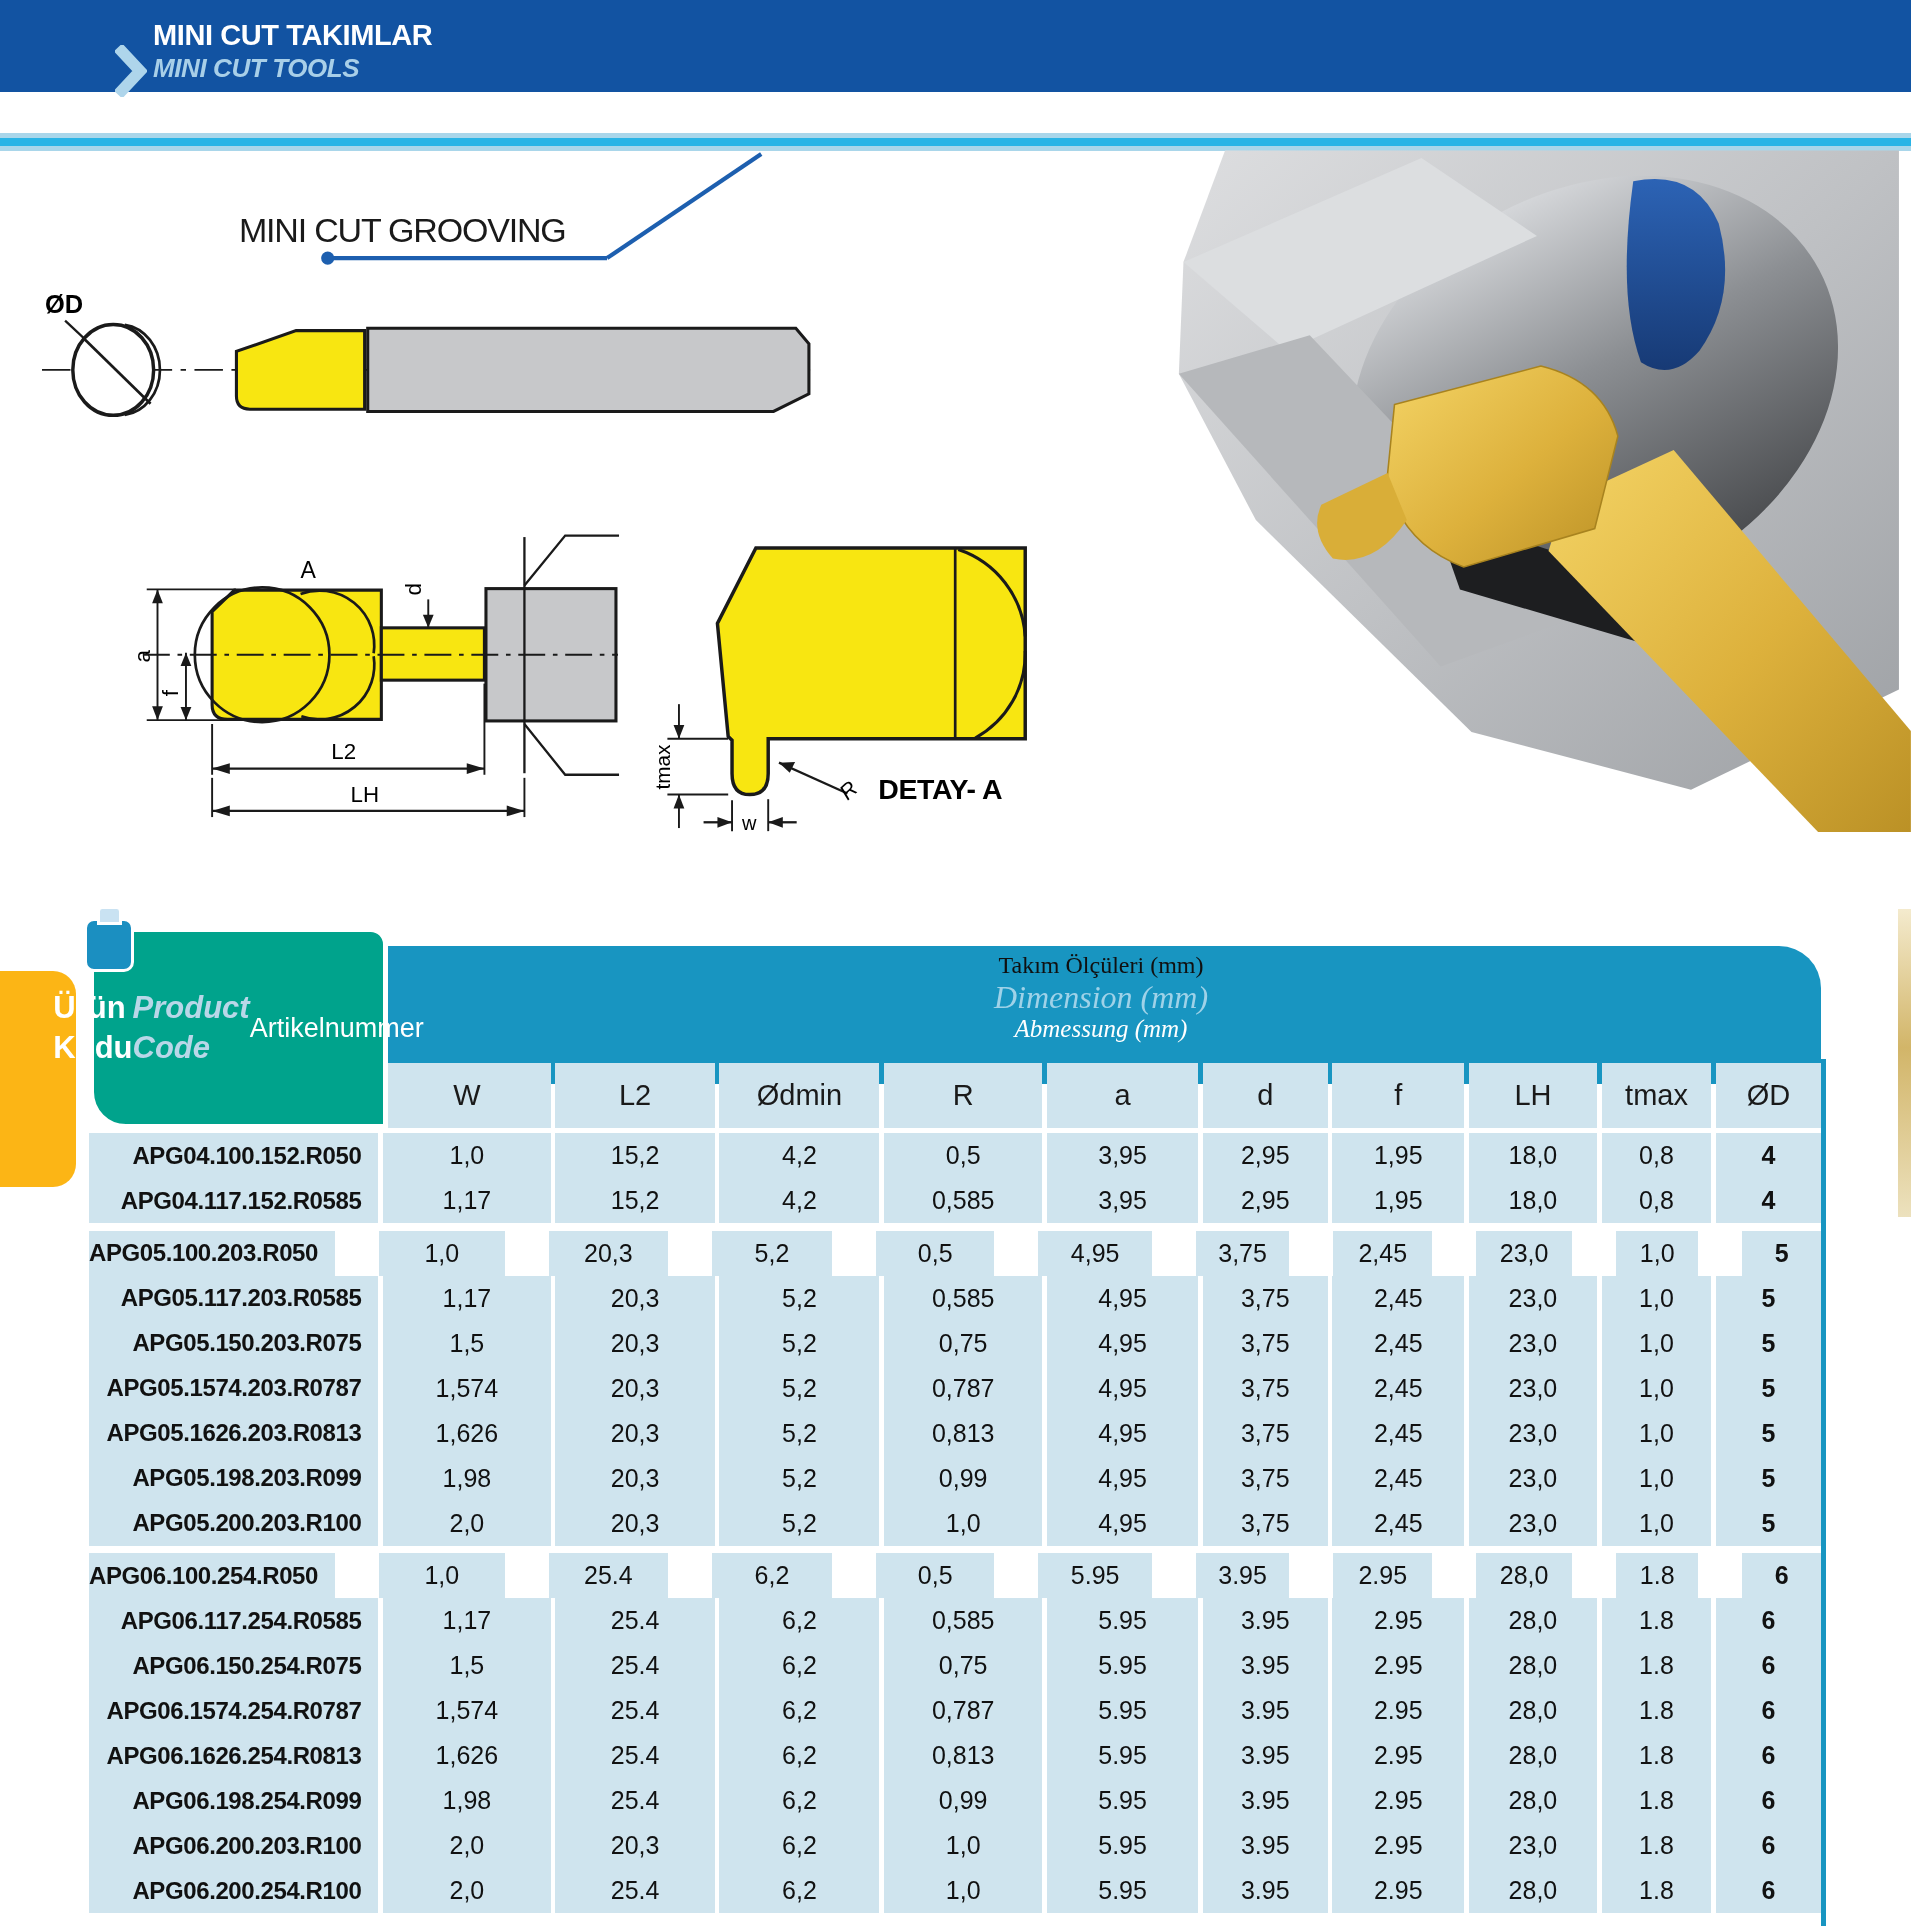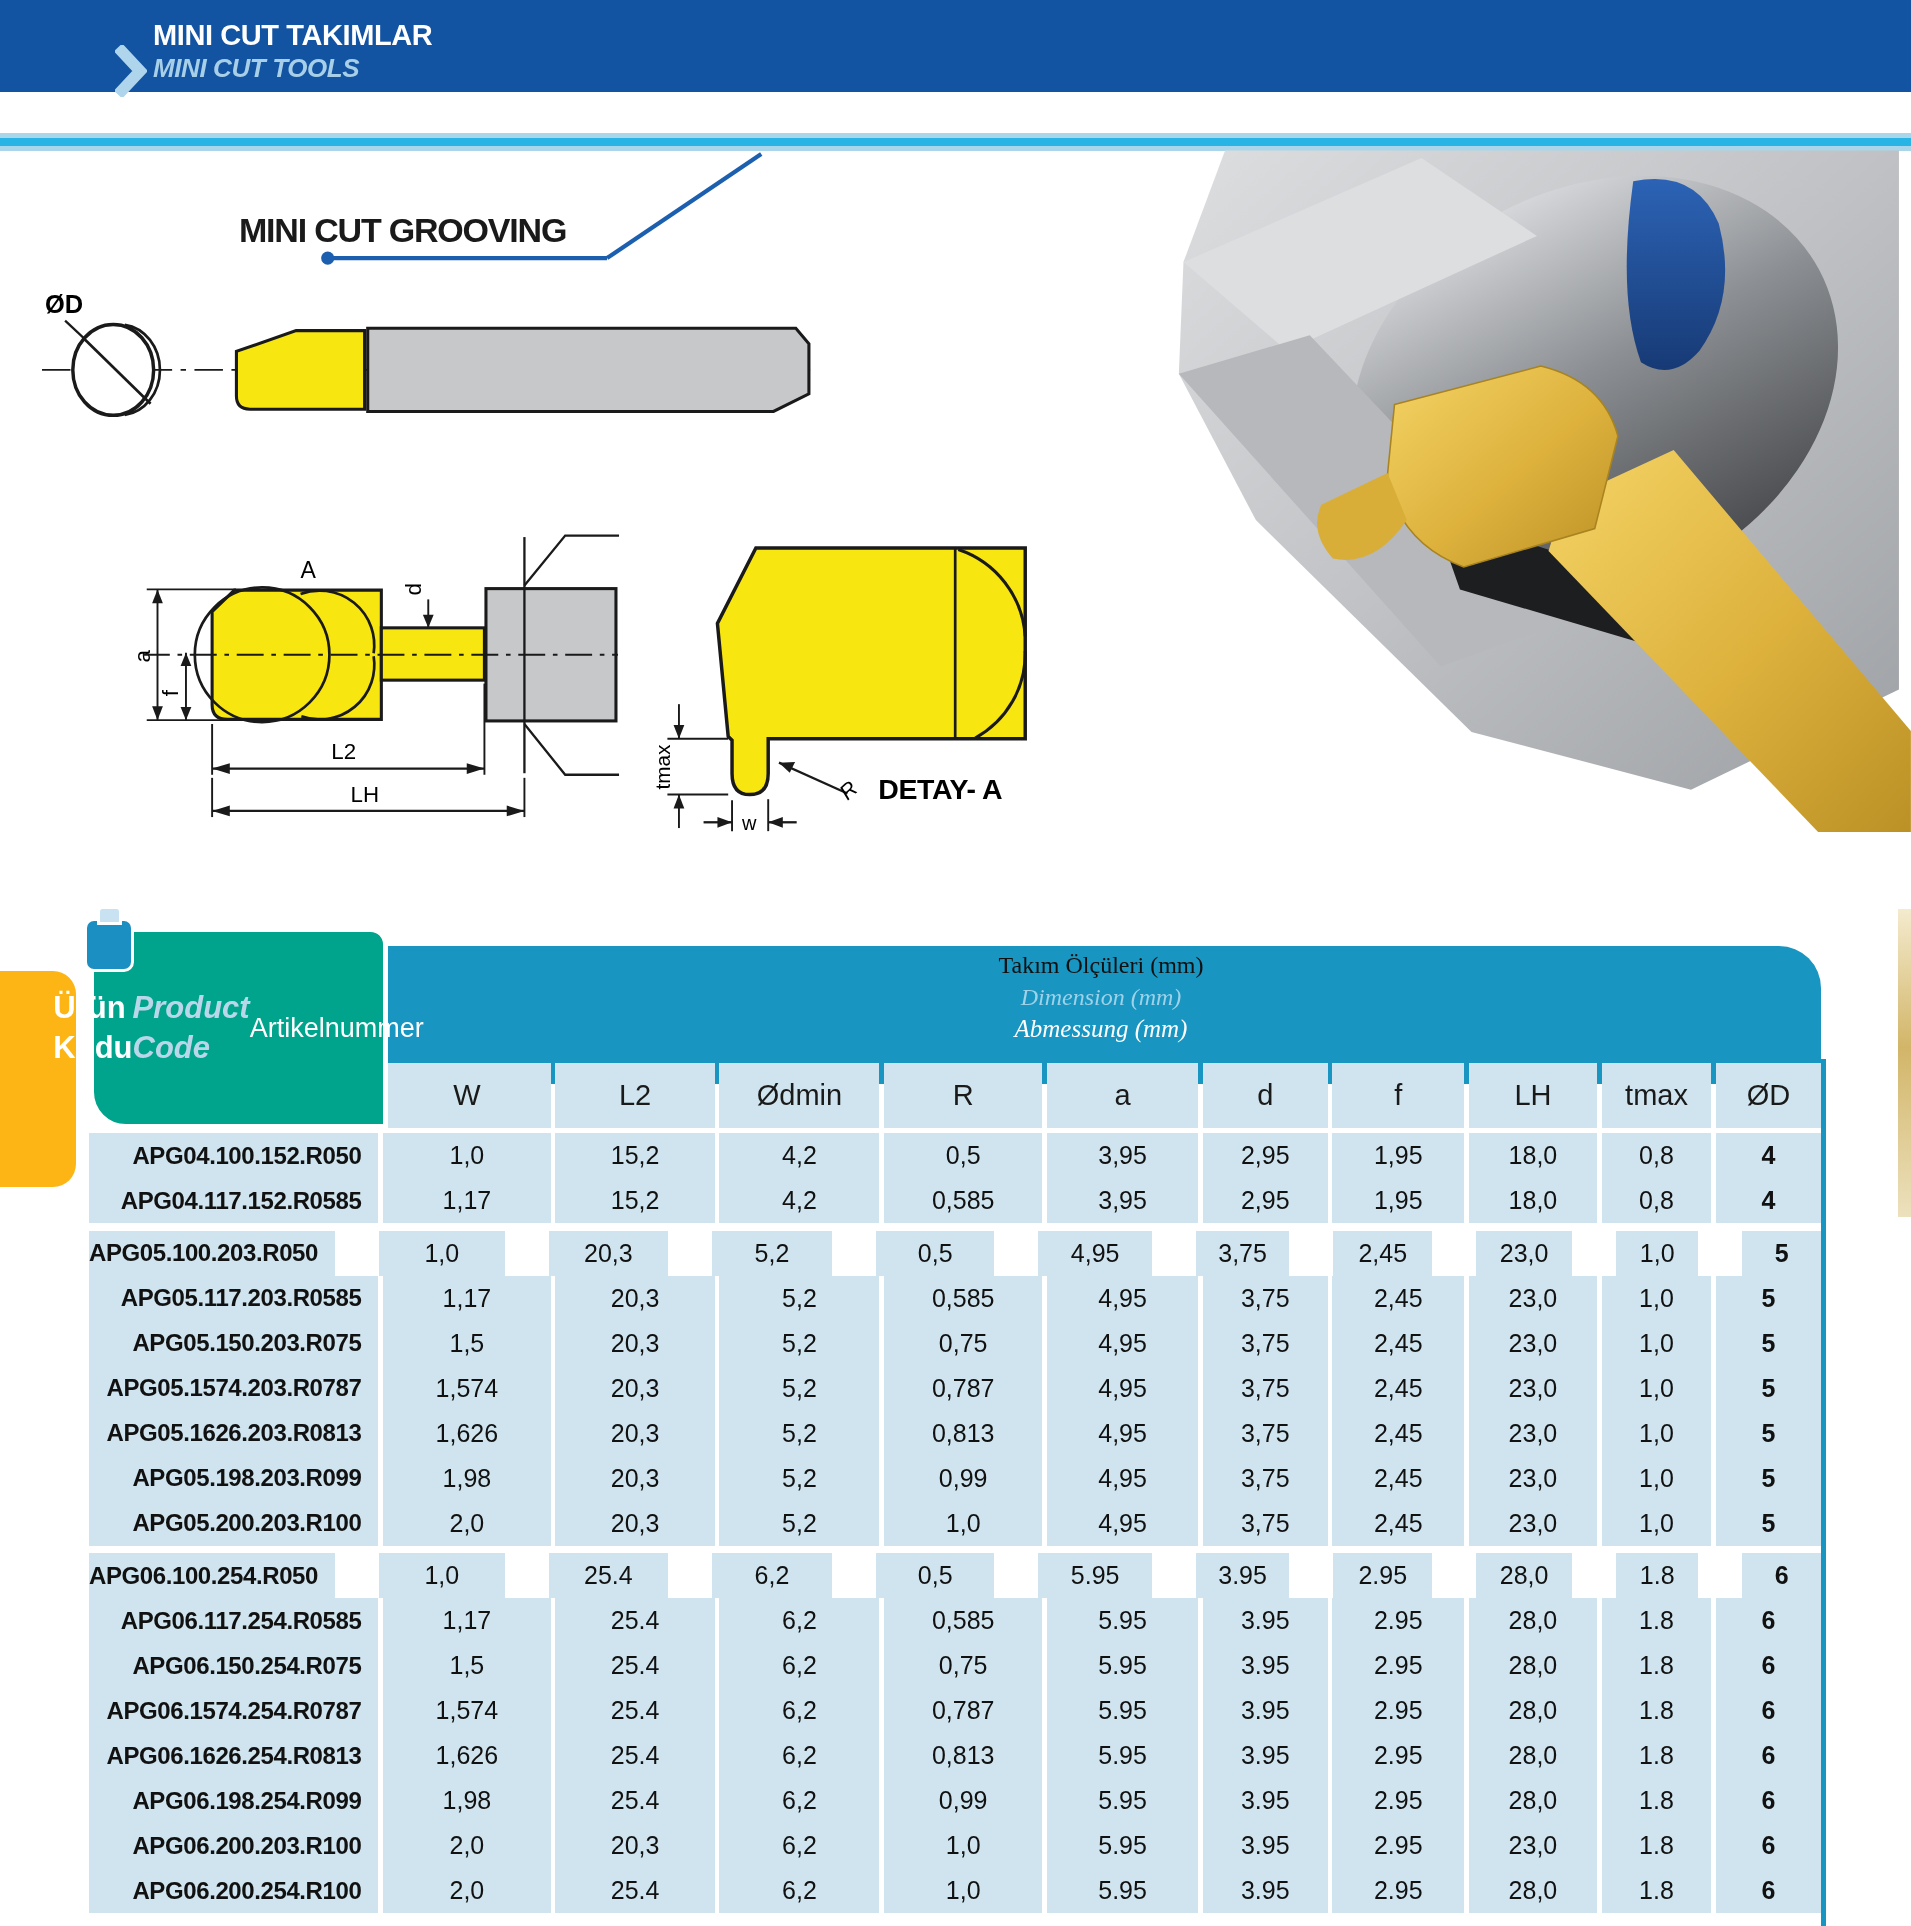--- a/index.html
+++ b/index.html
@@ -11,35 +11,35 @@
   .banner{left:0;top:0;width:1911px;height:92px;background:#1253a2;}
   .banner-text{left:153px;top:18.5px;line-height:33px;}
   .banner-line1{font-size:29px;font-weight:bold;color:#ffffff;letter-spacing:-0.4px;}
   .banner-line2{font-size:26px;font-weight:bold;font-style:italic;color:#a8cfe8;letter-spacing:-0.4px;}
   .banner-line3{font-size:26px;font-style:italic;color:#ffffff;letter-spacing:-0.4px;}
   .stripe1{left:0;top:133px;width:1911px;height:4.6px;background:#a9d6ea;}
   .stripe2{left:0;top:138px;width:1911px;height:8.5px;background:#29b4e6;}
   .stripe3{left:0;top:146px;width:1911px;height:4.6px;background:#a9d6ea;}
 
   
-  .sec-title{left:239px;top:211px;font-size:34px;font-weight:bold;letter-spacing:-1.2px;color:#1a1a1a;}
+  .sec-title{left:239px;top:211px;font-size:34px;font-weight:normal;letter-spacing:-1.2px;color:#1a1a1a;}
 
   
   .d1{left:42px;top:285px;}
   .d2{left:135px;top:524px;}
   .d3{left:632px;top:524px;}
   .callout{left:320px;top:150px;}
   .r3d{left:1017px;top:135px;}
   svg text{font-family:"Liberation Sans",sans-serif;}
 
   
   .blue-band{left:381px;top:946px;width:1440px;height:138px;background:#1895c1;
              border-radius:0 42px 0 0;text-align:center;padding-top:3px;box-sizing:border-box;font-family:Liberation Serif, serif;}
   .band-l1{font-size:24px;color:#101010;line-height:32px;}
-  .band-l2{font-size:24px;color:#9fd2e8;font-style:italic;line-height:32px;}
+  .band-l2{font-size:32px;color:#9fd2e8;font-style:italic;line-height:32px;}
   .band-l3{font-size:25px;color:#ffffff;font-style:italic;line-height:31px;}
 
   .teal-card{left:89px;top:927px;width:299px;height:202px;background:#00a38c;
              border:5.4px solid #ffffff;box-sizing:border-box;border-radius:37px 17.3px 0 37px;
              display:flex;flex-direction:row;justify-content:center;align-items:center;z-index:5;}
   .card-l1{font-size:31px;font-weight:bold;color:#ffffff;line-height:40px;}
   .card-l2{font-size:31px;font-weight:bold;font-style:italic;color:#b9d7e8;line-height:40px;}
   .card-l3{font-size:27px;color:#ffffff;line-height:37px;}
 
   .bm-rect{left:84px;top:918px;width:50px;height:54px;background:#1b8fc1;border:3.9px solid #ffffff;

